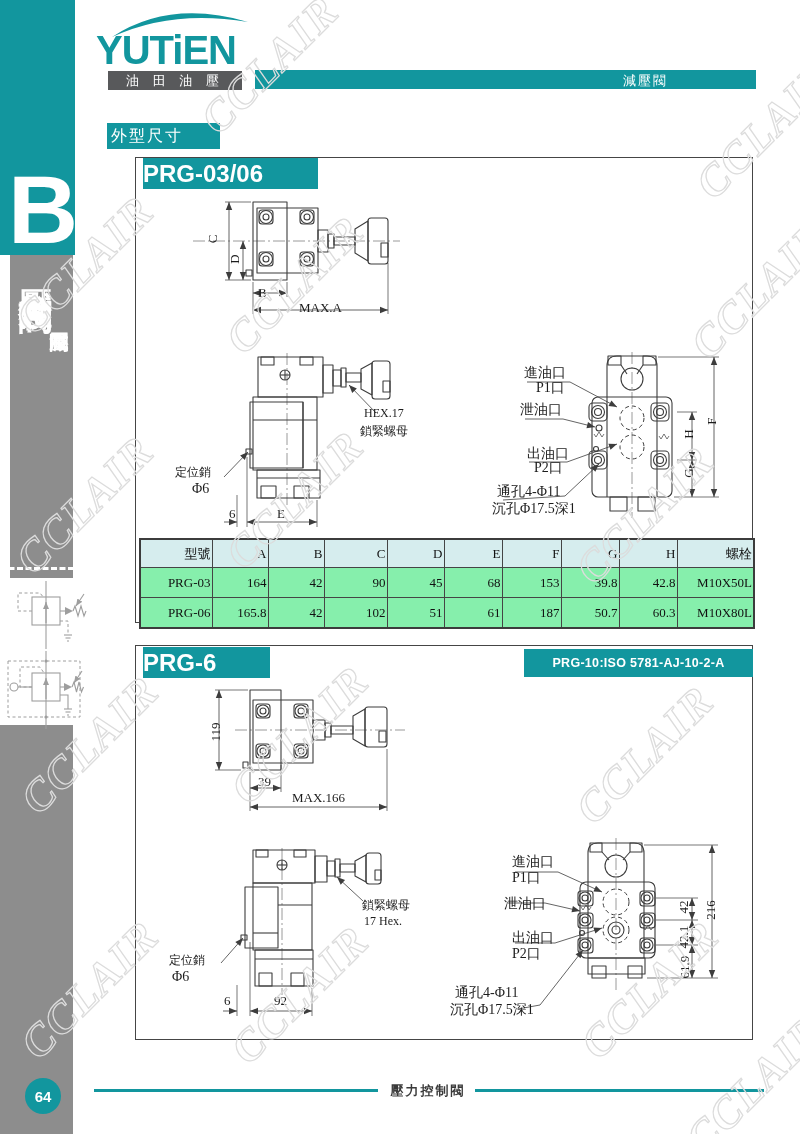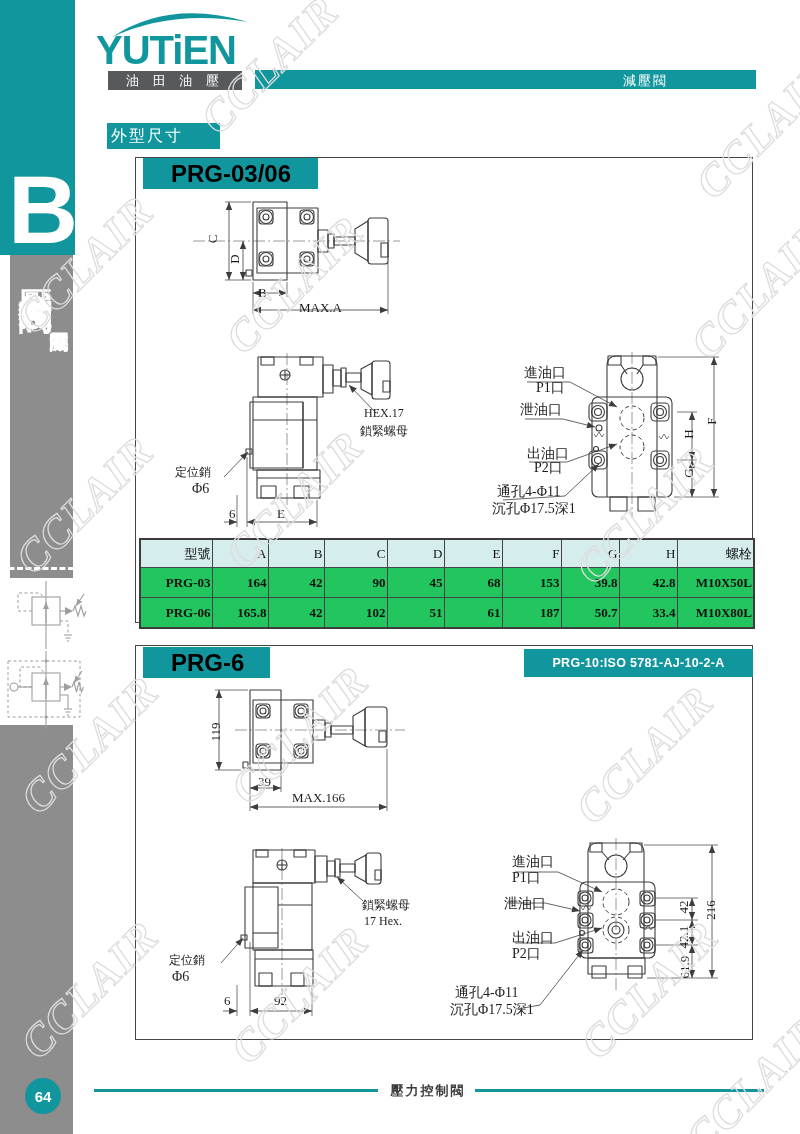--- a/index.html
+++ b/index.html
@@ -26,37 +26,37 @@
   .logo-box{left:108px;top:71px;width:134px;height:19px;background:var(--dark,#58595b);
     color:#fff;font-size:13px;letter-spacing:5px;display:flex;align-items:center;
     justify-content:center;z-index:2;}
   .top-tab{left:255px;top:70px;width:501px;height:19px;z-index:1;}
   .top-tab span{position:absolute;left:368px;top:2px;color:#fff;font-size:13px;letter-spacing:2px;}
   .sec-label{left:107px;top:123px;width:113px;height:26px;color:#fff;font-size:16px;
     letter-spacing:2px;display:flex;align-items:center;padding-left:4px;box-sizing:border-box;z-index:2;}
   
   .box1{left:135px;top:157px;width:618px;height:466px;border:1.6px solid #454545;box-sizing:border-box;}
   .box2{left:135px;top:645px;width:618px;height:395px;border:1.6px solid #454545;box-sizing:border-box;}
-  .box-hdr{color:#000000;font-weight:bold;font-size:24px;display:flex;align-items:center;
-    padding-left:28px;box-sizing:border-box;z-index:3;}
+  .box-hdr{color:#ffffff;font-weight:bold;font-size:24px;display:flex;align-items:center;
+    padding-left:0;box-sizing:border-box;z-index:3;}
   .hdr1{left:143px;top:158px;width:175px;height:31px;}
   .hdr2{left:143px;top:647px;width:127px;height:31px;}
   .iso-box{left:524px;top:649px;width:229px;height:28px;color:#fff;font-weight:bold;
     font-size:12.5px;display:flex;align-items:center;justify-content:center;z-index:3;letter-spacing:0.3px;}
   
   .lb{position:absolute;font-family:"Liberation Serif",serif;color:#1c1c1c;
       white-space:nowrap;z-index:3;}
   .s13{font-size:13px;} .s14{font-size:14px;} .s15{font-size:12px;}
   .vrt{display:flex;align-items:center;justify-content:center;transform:rotate(-90deg);height:14px;}
   
   .dim-table{position:absolute;left:139px;top:538px;border-collapse:collapse;z-index:2;
     font-family:"Liberation Serif",serif;font-size:13px;color:#111;}
   .dim-table td{border:1px solid #454545;text-align:right;padding:1px;}
   .dim-table tr.hd td{background:var(--thead,#d6edee);height:25px;}
-  .dim-table tr.dr td{height:27px;background:#22c55e;font-weight:bold;}
+  .dim-table tr.dr td{height:27px;background:#86efac;}
   .dim-table{border:2px solid #3c3c3c;}
   
   .f-line{top:1089px;height:3px;z-index:2;}
   .f-label{left:383px;top:1082px;width:90px;text-align:center;font-size:13px;font-weight:bold;
     color:#3a3a3a;letter-spacing:2px;z-index:2;}
   
   svg{position:absolute;z-index:2;overflow:visible;}
   .draw{stroke:#3d3d3d;stroke-width:1.1;fill:none;stroke-linejoin:round;}
   .thin{stroke:#3d3d3d;stroke-width:0.7;fill:none;}
   .dim{stroke:#3d3d3d;stroke-width:0.8;fill:none;}
@@ -341,21 +341,21 @@
     </tr>
     <tr class="dr">
       <td>PRG-06</td>
       <td>165.8</td>
       <td>42</td>
       <td>102</td>
       <td>51</td>
       <td>61</td>
       <td>187</td>
       <td>50.7</td>
-      <td>33.4</td>
+      <td>60.3</td>
       <td>M10X80L</td>
     </tr>
   </tbody>
     </table>
 
   <div class="abs box2"></div>
   <div class="abs teal box-hdr hdr2">PRG-6</div>
   <div class="abs teal iso-box">PRG-10:ISO 5781-AJ-10-2-A</div>
 
   <svg width="250" height="140" style="left:195px;top:685px;" viewBox="0 0 250 140">

